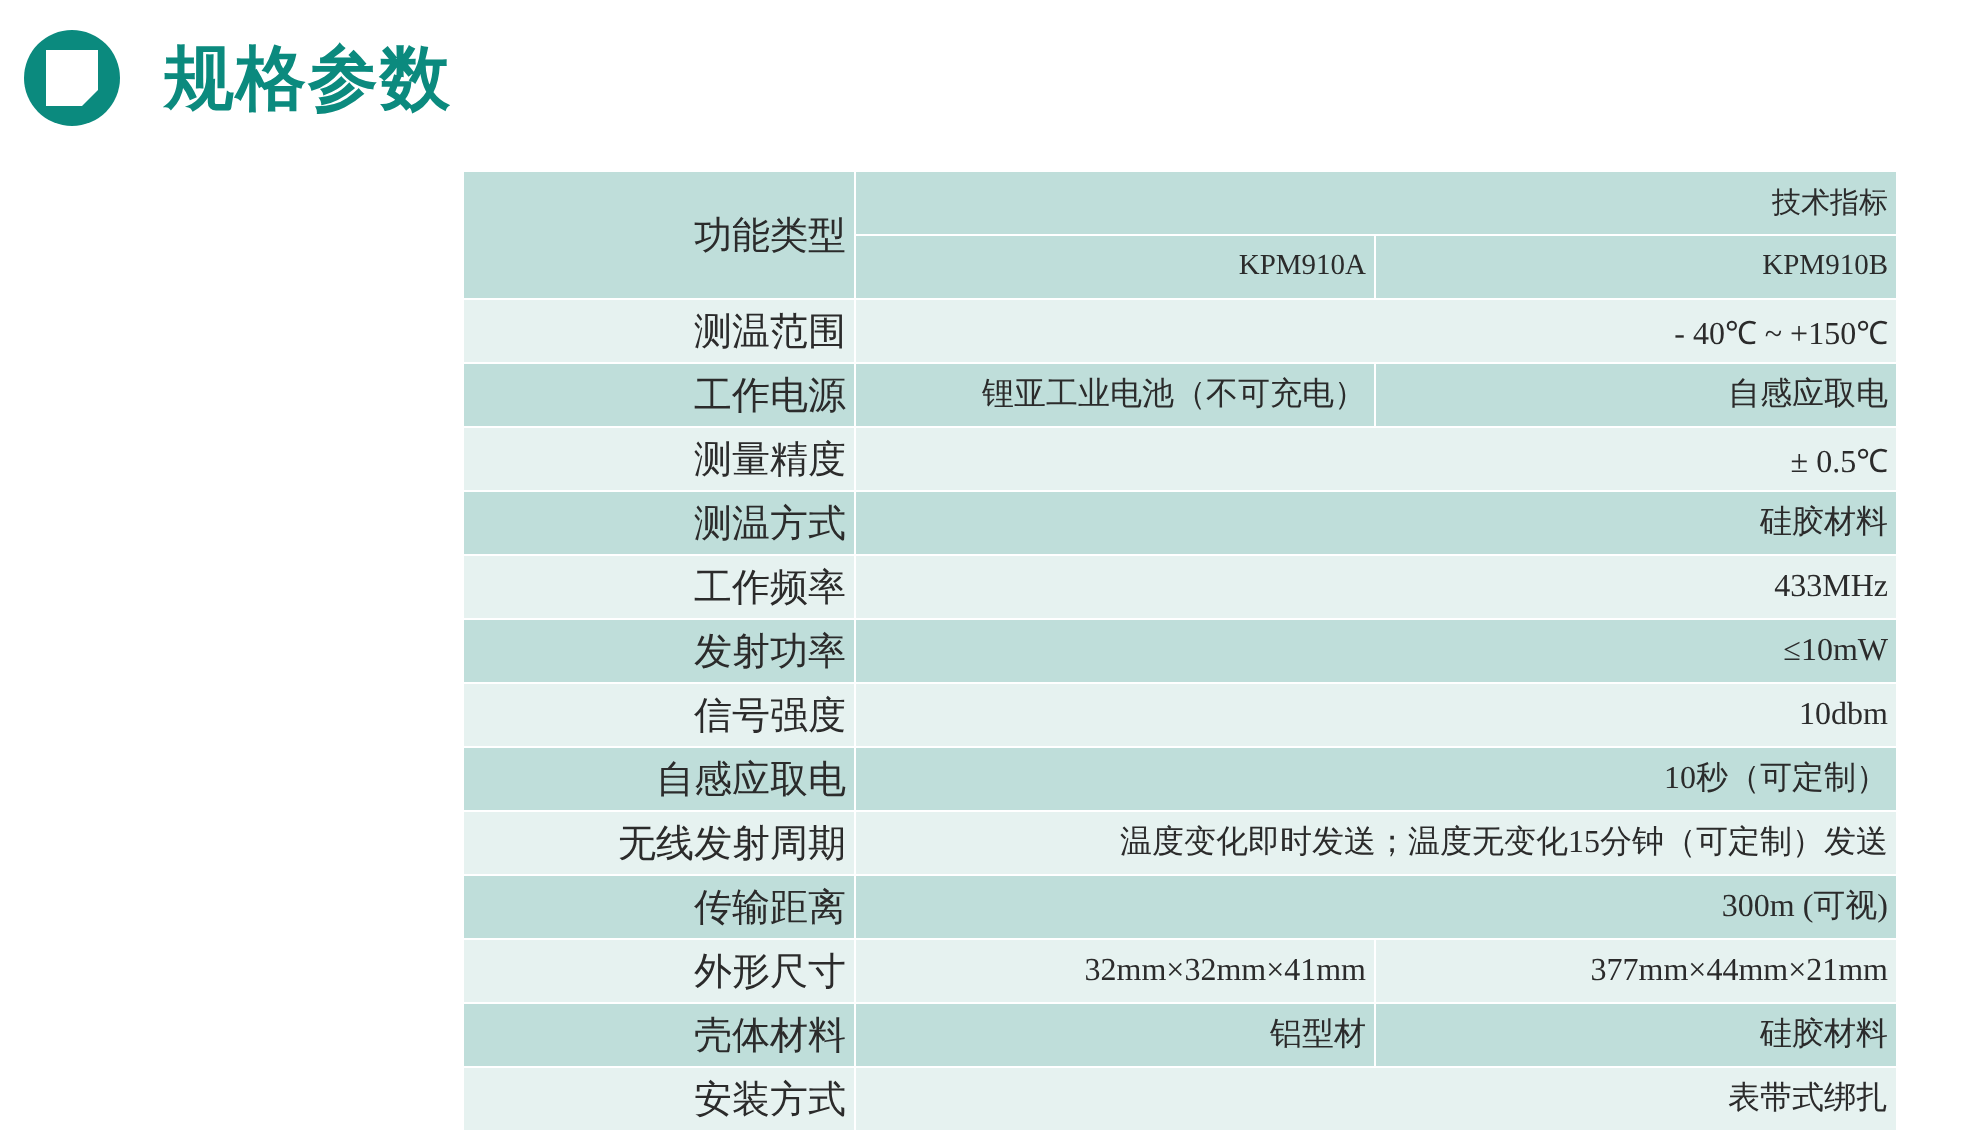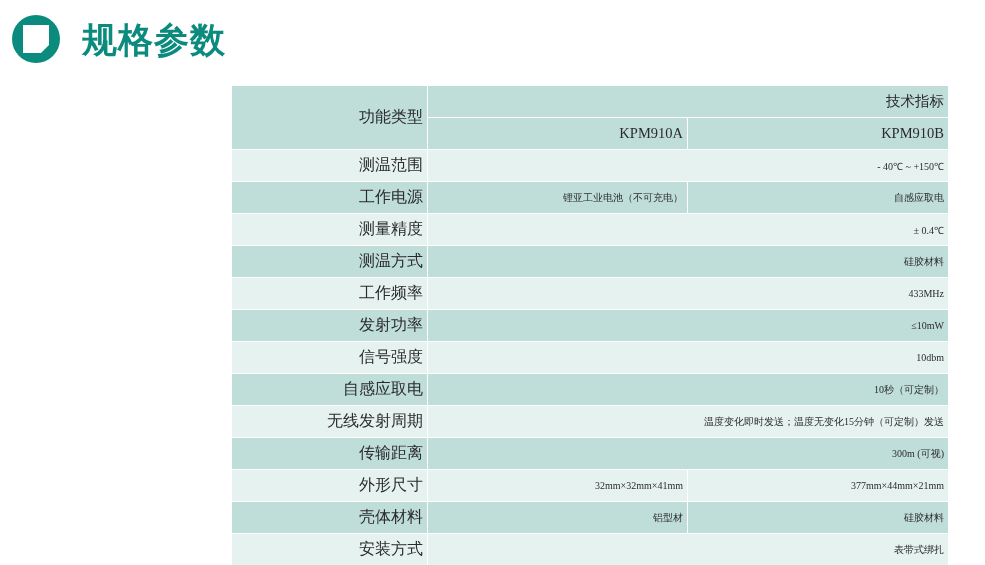--- a/index.html
+++ b/index.html
@@ -67,22 +67,22 @@
     font-family: Liberation Serif, serif;
   }
   col.c-label { width: 196px; }
   col.c-a     { width: 260px; }
   col.c-b     { width: 261px; }
 
   
   .band-dark  { background: #bfdeda; }
   .band-light { background: #e6f2f0; margin-left: 20px; }
 
-  .label-cell { font-size: 16px; }
-  .value-cell { font-size: 10px; }
+  .label-cell { font-size: 19px; }
+  .value-cell { font-size: 16px; }
   .hdr-tech   { font-size: 14.5px; }
   .hdr-model  { font-size: 14.5px; }
 </style>
 </head>
 <body>
 
 <div class="page-header">
   <span class="header-icon">
     <svg width="26" height="28" viewBox="0 0 26 28" aria-hidden="true">
       <path d="M0 0 H26 V20 L18 28 H0 Z" fill="#ffffff"></path>
@@ -114,21 +114,21 @@
           <td class="band-light label-cell">测温范围</td>
           <td class="band-light value-cell" colspan="2">- 40℃ ~ +150℃</td>
         </tr>
         <tr>
           <td class="band-dark label-cell">工作电源</td>
           <td class="band-dark value-cell">锂亚工业电池（不可充电）</td>
           <td class="band-dark value-cell">自感应取电</td>
         </tr>
         <tr>
           <td class="band-light label-cell">测量精度</td>
-          <td class="band-light value-cell" colspan="2">± 0.4℃</td>
+          <td class="band-light value-cell" colspan="2">± 0.5℃</td>
         </tr>
         <tr>
           <td class="band-dark label-cell">测温方式</td>
           <td class="band-dark value-cell" colspan="2">硅胶材料</td>
         </tr>
         <tr>
           <td class="band-light label-cell">工作频率</td>
           <td class="band-light value-cell" colspan="2">433MHz</td>
         </tr>
         <tr>

